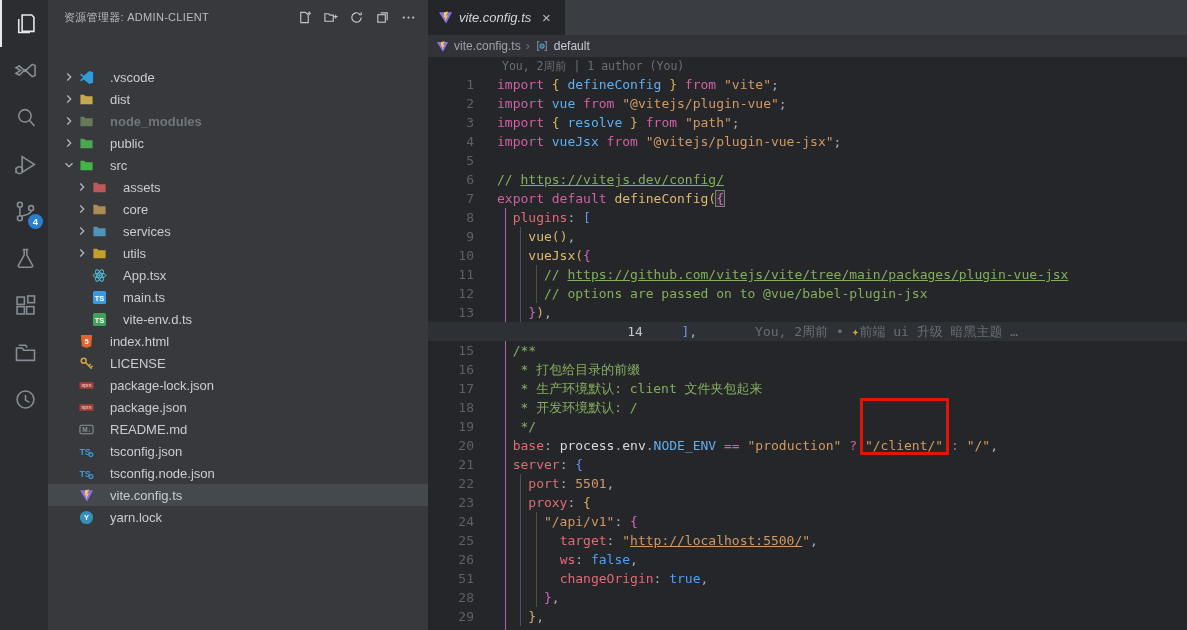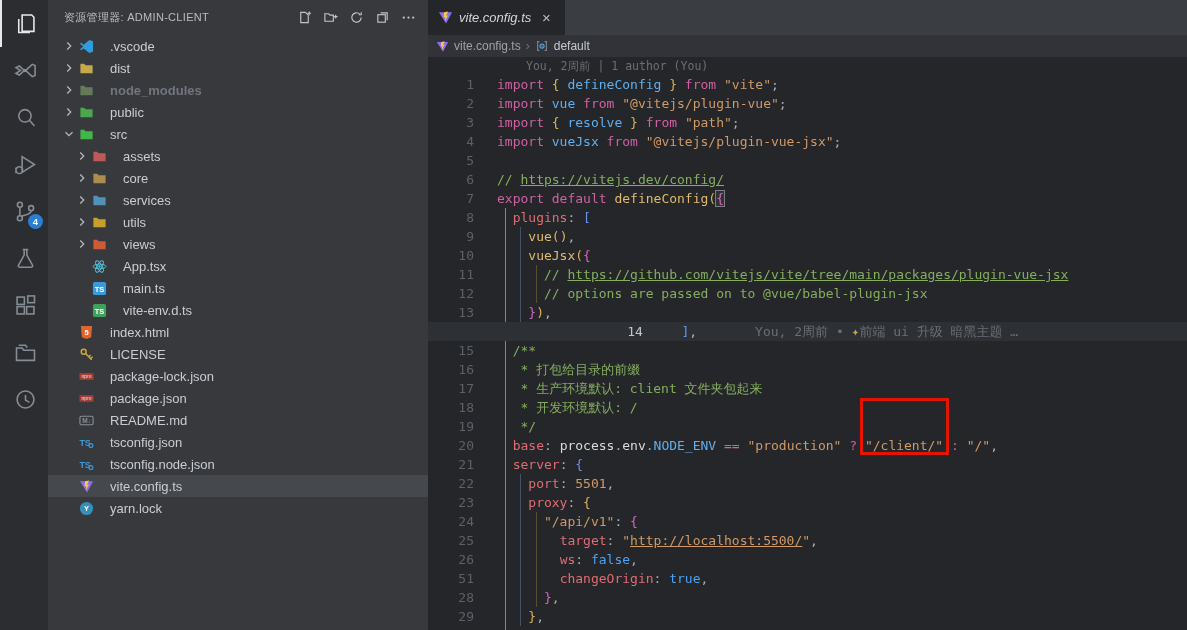--- a/index.html
+++ b/index.html
@@ -8,21 +8,21 @@
 
   
   .activitybar { width:48px; background:#2b2d30; display:flex; flex-direction:column; align-items:center; flex-shrink:0; }
   .ab-item { width:48px; height:47px; display:flex; align-items:center; justify-content:center; position:relative; cursor:pointer; border-left:2px solid transparent; }
   .ab-item.active { border-left:2px solid #e7e9ec; }
   .ab-item svg { width:27px; height:27px; stroke:#878d94; fill:none; stroke-width:1.4; }
   .ab-item.active svg { stroke:#e7e9ec; }
   .ab-badge { position:absolute; right:5px; bottom:6px; min-width:15px; height:15px; border-radius:8px; background:#2a7fd4; color:#fff; font-size:9.5px; line-height:15px; text-align:center; font-weight:bold; }
 
   
-  .sidebar { width:380px; background:#37393d; flex-shrink:0; display:flex; flex-direction:column; }
+  .sidebar { width:380px; background:#37393d; flex-shrink:0; display:flex; flex-direction:column;gap:31px; }
   .sb-header { height:35px; display:flex; align-items:center; padding:0 10px 0 16px; }
   .sb-title { font-size:11px; color:#b8bcc2; letter-spacing:.3px; white-space:nowrap; overflow:hidden; }
   .sb-actions { margin-left:auto; display:flex; gap:6px; }
   .sb-actions .act { width:20px; height:20px; display:flex; align-items:center; justify-content:center; border-radius:4px; cursor:pointer; }
   .sb-actions svg { width:15px; height:15px; stroke:#c2c6cc; fill:none; stroke-width:1.2; }
   .tree { flex:1; font-size:13px; }
   .trow { height:22px; display:flex; align-items:center; cursor:pointer; padding-left:14px; white-space:nowrap; }
   .trow.lvl1 { padding-left:27px; }
   .trow.selected { background:#45484d; }
   .trow .twistie { width:17px; height:16px; flex-shrink:0; display:flex; align-items:center; }
@@ -40,21 +40,21 @@
   .tab .tclose { color:#b9bdc3; font-size:15px; width:18px; text-align:center; border-radius:3px; cursor:pointer; }
   .tab svg.vite { width:15px; height:15px; }
   .breadcrumbs { height:22px; background:#313338; display:flex; align-items:center; gap:5px; padding-left:8px; font-size:12px; flex-shrink:0; }
   .breadcrumbs svg.vite { width:13px; height:13px; }
   .bc-file { color:#9da2a8; cursor:pointer; }
   .bc-sep { color:#6e7378; }
   .bc-sym { color:#c6cad0; cursor:pointer; }
   .bc-symicon svg { width:14px; height:14px; display:block; }
 
   .codearea { position:relative; flex:1; overflow:hidden; font-family:"DejaVu Sans Mono","Liberation Mono",monospace; font-size:13px; line-height:19px; }
-  .lensrow { height:18px; line-height:18px; padding-left:98px; color:#6a6f76; font-size:11.5px; }
+  .lensrow { height:18px; line-height:18px; padding-left:74px; color:#6a6f76; font-size:11.5px; }
   .line { height:19px; display:flex; white-space:pre; position:relative; z-index:1; }
   .line.active { background:#2d3034;justify-content:center; }
   .ln { width:46px; text-align:right; color:#5b616a; flex-shrink:0; user-select:none; }
   .line.active .ln { color:#c2c7cf; }
   .lc { margin-left:23px; }
   .blame { color:#6a6f76; margin-left:58px; }
   .blame .spark { color:#caa53f; }
 
   .tk-kw{color:#d160a5;} .tk-blue{color:#61afef;} .tk-fn{color:#e0bb6f;}
   .tk-str{color:#d19a66;} .tk-stru{color:#d19a66;text-decoration:underline;}
@@ -278,33 +278,20 @@
             <svg viewBox="0 0 16 16">
               <path d="M6 4l4 4-4 4" stroke="#b6bac0" fill="none" stroke-width="1.4"></path>
             </svg>
           </span>
           <span class="ficon">
             <svg viewBox="0 0 16 16">
               <path d="M1.5 3h4L7 4.5h7.5V13h-13z" fill="#c7a02c"></path>
             </svg>
           </span>
           <span class="lbl">utils</span>
-        </div>
-        <div class="trow lvl1">
-          <span class="twistie">
-            <svg viewBox="0 0 16 16">
-              <path d="M6 4l4 4-4 4" stroke="#b6bac0" fill="none" stroke-width="1.4"></path>
-            </svg>
-          </span>
-          <span class="ficon">
-            <svg viewBox="0 0 16 16">
-              <path d="M1.5 3h4L7 4.5h7.5V13h-13z" fill="#cf5b36"></path>
-            </svg>
-          </span>
-          <span class="lbl">views</span>
         </div>
         <div class="trow lvl1">
           <span class="twistie"></span>
           <span class="ficon">
             <svg viewBox="0 0 16 16">
               <g stroke="#53c1de" fill="none" stroke-width="1">
                 <ellipse cx="8" cy="8" rx="6.8" ry="2.5"></ellipse>
                 <ellipse cx="8" cy="8" rx="6.8" ry="2.5" transform="rotate(60 8 8)"></ellipse>
                 <ellipse cx="8" cy="8" rx="6.8" ry="2.5" transform="rotate(120 8 8)"></ellipse>
               </g>

